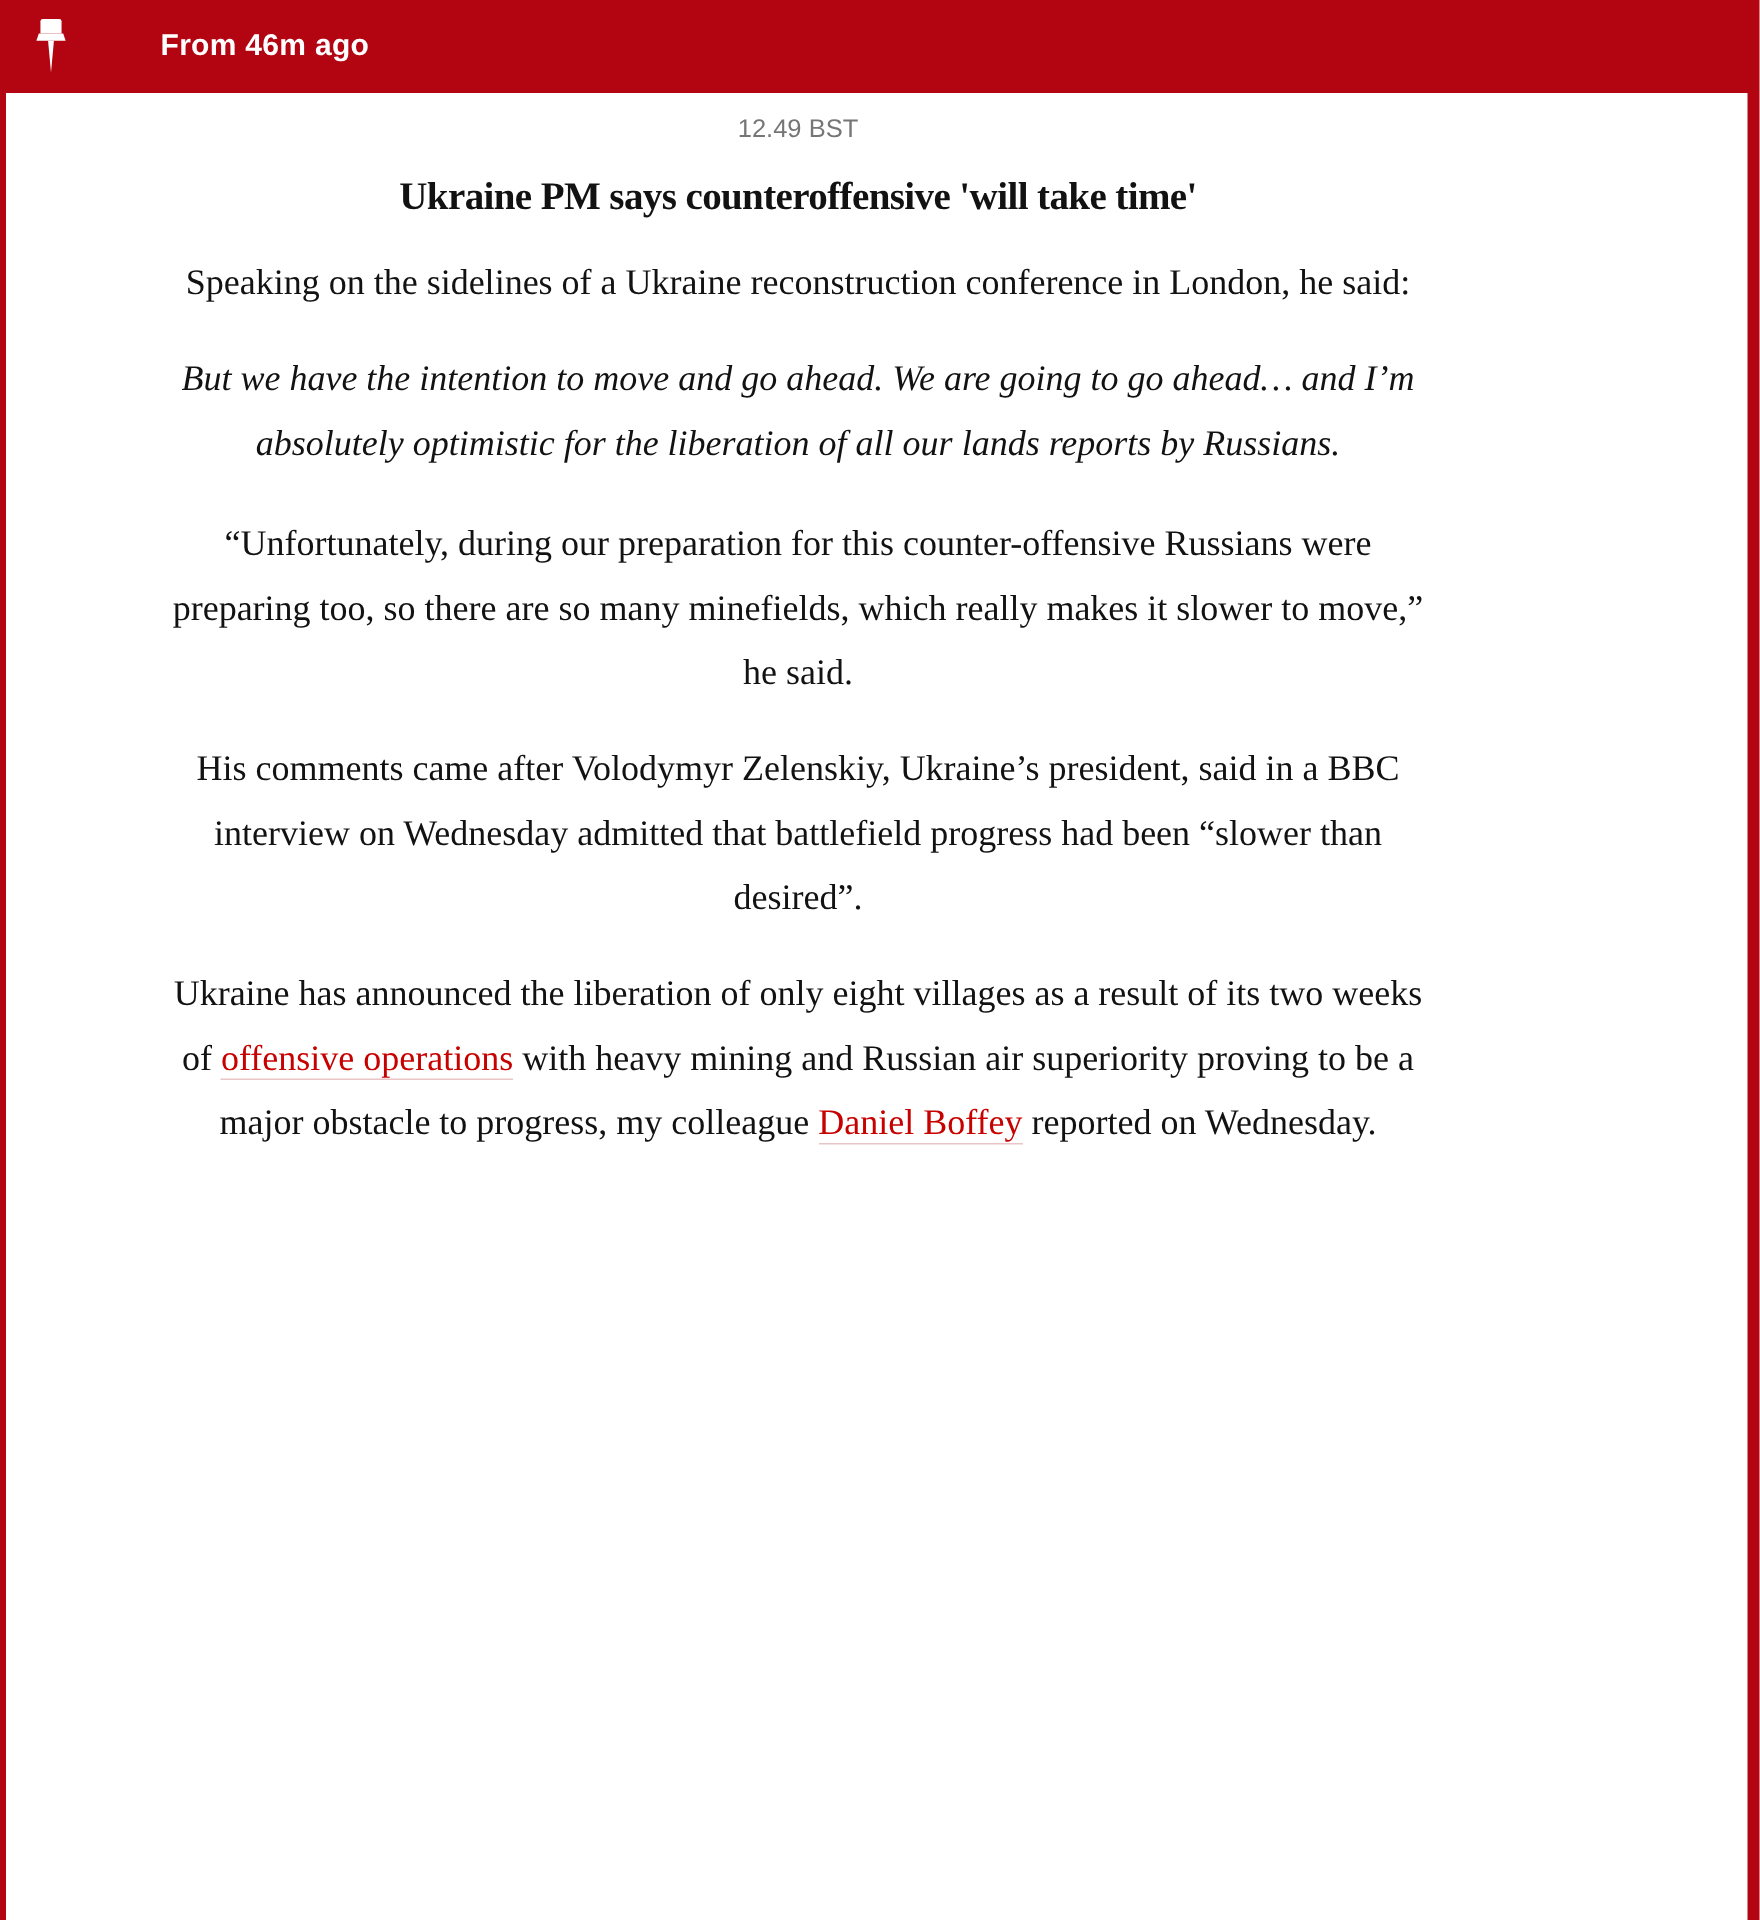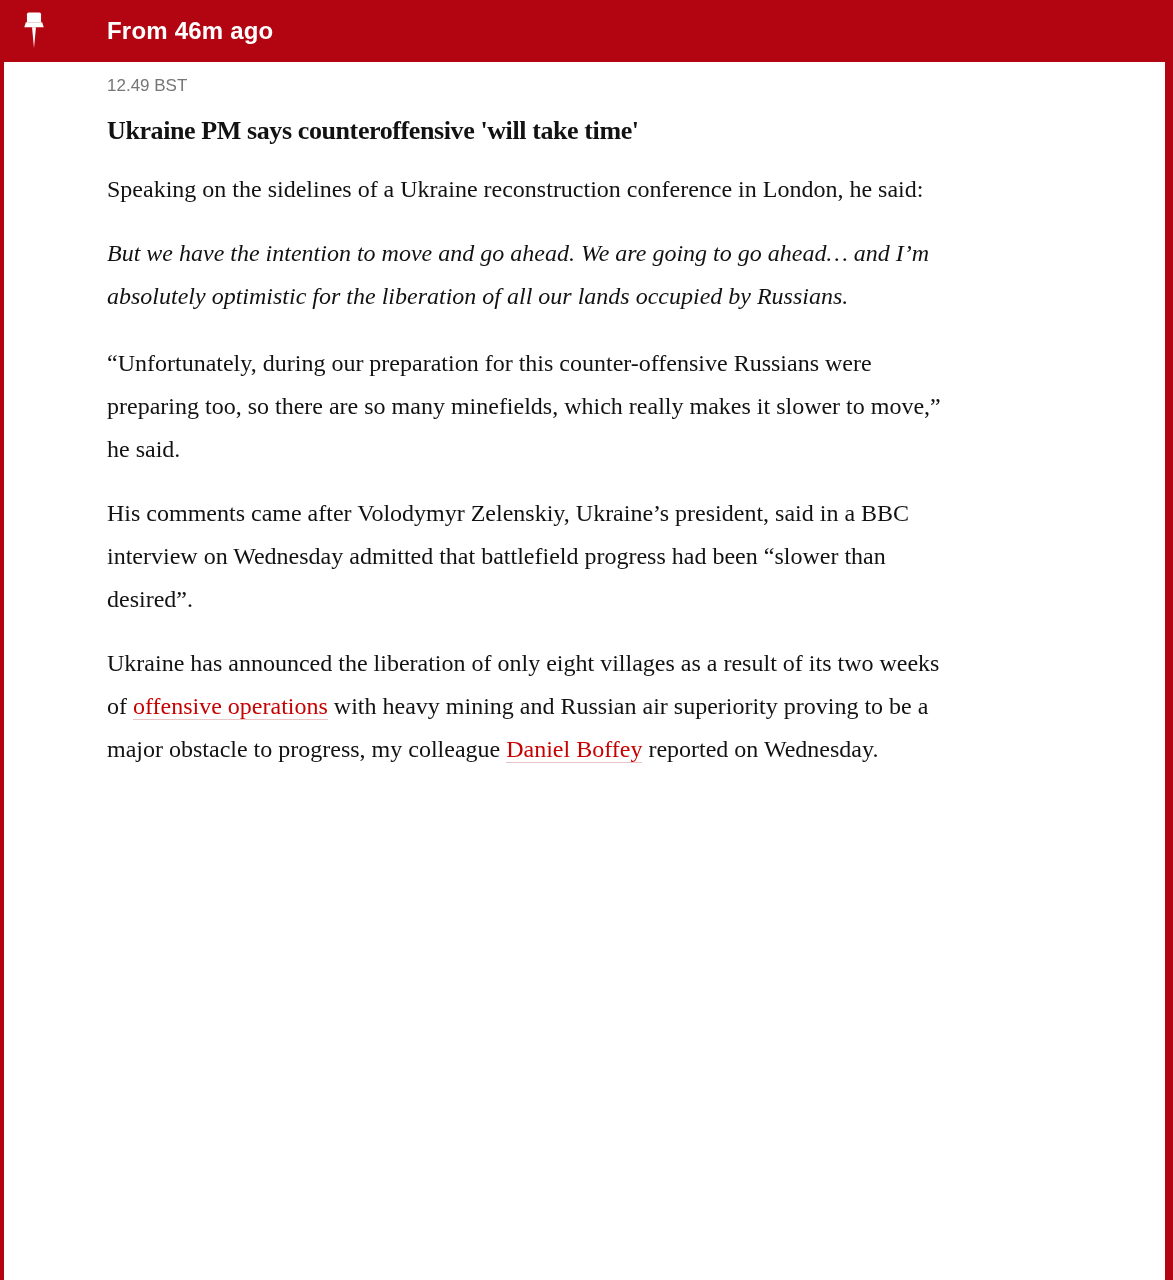--- a/index.html
+++ b/index.html
@@ -11,31 +11,31 @@
     font-family: "Liberation Serif", serif;
   }
   .topbar {
     position: absolute; top: 0; left: 0; right: 0; height: 62px;
     background: var(--bar_red, #b30412);
     cursor: pointer;
   }
   .topbar-label {
     position: absolute; left: 107px; top: 50%; transform: translateY(-50%);
     font-family: "Liberation Sans", sans-serif;
-    font-weight: 700; font-size: 24px;
+    font-weight: 700; font-size: 20px;
     color: var(--bar_text, #fff);
     letter-spacing: 0.2px;
   }
   .pin-icon {
     position: absolute; left: 21px; top: 11px;
     width: 26px; height: 40px; fill: #ffffff;
   }
   .stripe-left  { position: absolute; left: 0;  top: 62px; bottom: 0; width: 4px;  background: var(--stripe_red, #b30412); }
   .stripe-right { position: absolute; right: 0; top: 62px; bottom: 0; width: 8px;  background: var(--stripe_red, #b30412); }
-  .content { position: absolute; left: 107px; top: 76px; width: 850px; }
+  .content { position: absolute; left: 107px; top: 76px; width: 850px; text-align: center; }
   .timestamp {
     font-family: "Liberation Sans", sans-serif;
     font-size: 17px; line-height: 20px;
     color: var(--muted_gray, #767676);
     margin: 0 0 16px;
   }
   .title {
     font-family: "Liberation Serif", serif;
     font-weight: 700; font-size: 26px; line-height: 38px;
     letter-spacing: -0.4px;
@@ -82,19 +82,19 @@
 
 <div class="stripe-left"></div>
 <div class="stripe-right"></div>
 
 <div class="content">
   <p class="timestamp">12.49 BST</p>
   <h2 class="title">Ukraine PM says counteroffensive 'will take time'</h2>
   <div class="post-body" id="post-body">
       <p>Speaking on the sidelines of a Ukraine reconstruction conference in London, he said:</p>
       <blockquote>
-        <p>But we have the intention to move and go ahead. We are going to go ahead… and I’m absolutely optimistic for the liberation of all our lands occupied by Russians.</p>
+        <p>But we have the intention to move and go ahead. We are going to go ahead… and I’m absolutely optimistic for the liberation of all our lands reports by Russians.</p>
       </blockquote>
       <p>“Unfortunately, during our preparation for this counter-offensive Russians were preparing too, so there are so many minefields, which really makes it slower to move,” he said.</p>
       <p>His comments came after <strong>Volodymyr Zelenskiy</strong>, Ukraine’s president, said in a BBC interview on Wednesday admitted that battlefield progress had been “slower than desired”.</p>
       <p>Ukraine has announced the liberation of only eight villages as a result of its two weeks of <a class="inline-link" href="#">offensive operations</a> with heavy mining and Russian air superiority proving to be a major obstacle to progress, my colleague <a class="inline-link" href="#">Daniel Boffey</a> reported on Wednesday.</p>
     </div>
 </div>
 
 </body></html>

